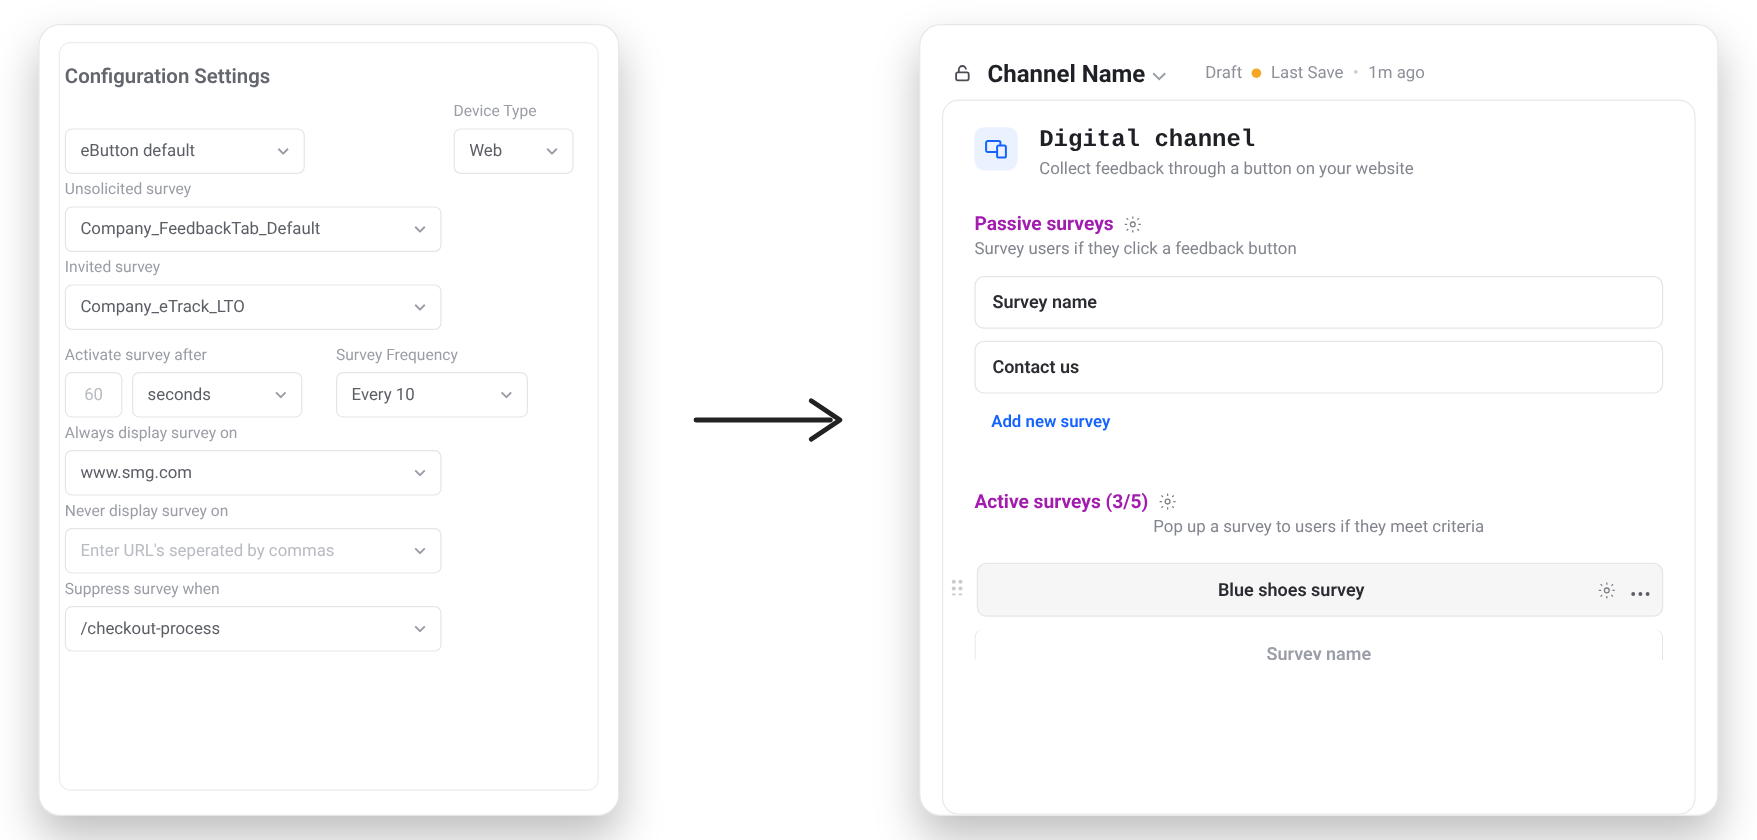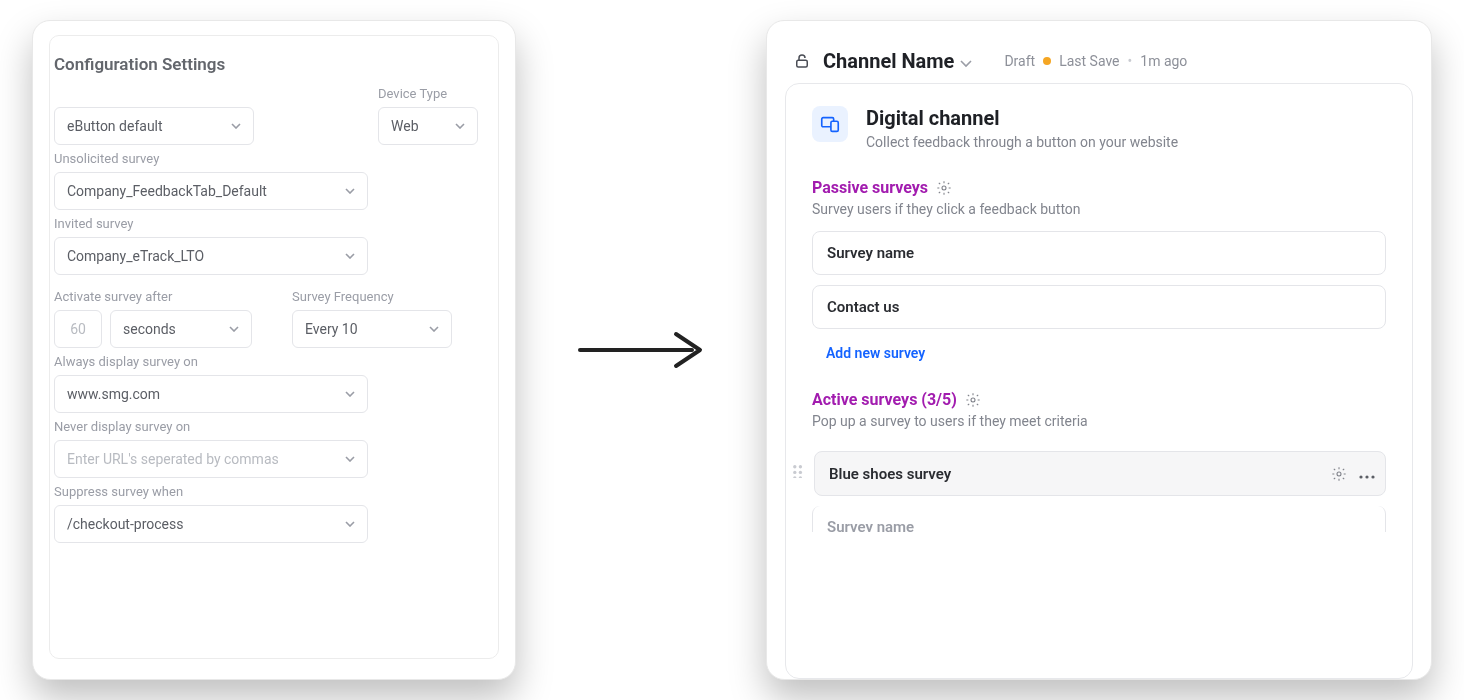--- a/index.html
+++ b/index.html
@@ -125,21 +125,21 @@
     display: flex; align-items: flex-start; justify-content: space-between;
     margin-bottom: 28px;
   }
   .r-card-header-left { display: flex; gap: 18px; align-items: flex-start; }
   .channel-icon {
     width: 36px; height: 36px; border-radius: 8px;
     background: #eaf2ff;
     display: flex; align-items: center; justify-content: center;
     color: #1463ff;
   }
-  .r-title { font-size: 20px; font-weight: 700; color: #1e2025; margin-bottom: 4px; }
+  .r-title { font-size: 20px; font-weight: 700; color: #1e2025; margin-bottom: 4px; font-family: Liberation Mono, monospace; }
   .r-sub { font-size: 14px; color: #82858e; }
   .btn-outline {
     border: 1px solid #e0e1e5;
     border-radius: 8px;
     padding: 8px 16px;
     font-size: 14px;
     font-weight: 600;
     color: #2a2c31;
     background: #fff;
     cursor: pointer;
@@ -158,21 +158,21 @@
     margin-bottom: 10px;
     background: #fff;
     cursor: pointer;
   }
   .add-link {
     font-size: 14px; font-weight: 600; color: #1463ff;
     padding: 6px 0 0 14px;
     cursor: pointer;
     display: inline-block;
   }
-  .section2 { margin-top: 28px; }
+  .section2 { margin-top: 48px; text-align: center; }
   .active-row {
     display: flex; align-items: center; gap: 8px;
     border: 1px solid #e4e5e9;
     border-radius: 8px;
     padding: 12px 10px 12px 14px;
     background: #f6f6f7;
     margin-top: 8px;
     cursor: pointer;
   }
   .active-row .name { flex: 1; font-size: 15px; font-weight: 600; color: #2a2c31; }
@@ -245,21 +245,21 @@
       <div class="field-label">Invited survey</div>
       <div class="select" style="width:314px;">
         <span class="val">Company_eTrack_LTO</span>
         <span class="caret">
             <svg class="chev" viewBox="0 0 10 6">
               <path d="M1 1 L5 5 L9 1"></path>
             </svg>
           </span>
       </div>
 
-      <div class="row" style="gap:40px;">
+      <div class="row" style="gap:28px;">
         <div class="col">
           <div class="field-label" style="margin-top:14px;">Activate survey after</div>
           <div class="row" style="gap:8px;">
             <div class="num-input placeholder" style="display:flex;align-items:center;justify-content:center;">60</div>
             <div class="select" style="width:142px;">
               <span class="val">seconds</span>
               <span class="caret">
                   <svg class="chev" viewBox="0 0 10 6">
                     <path d="M1 1 L5 5 L9 1"></path>
                   </svg>

